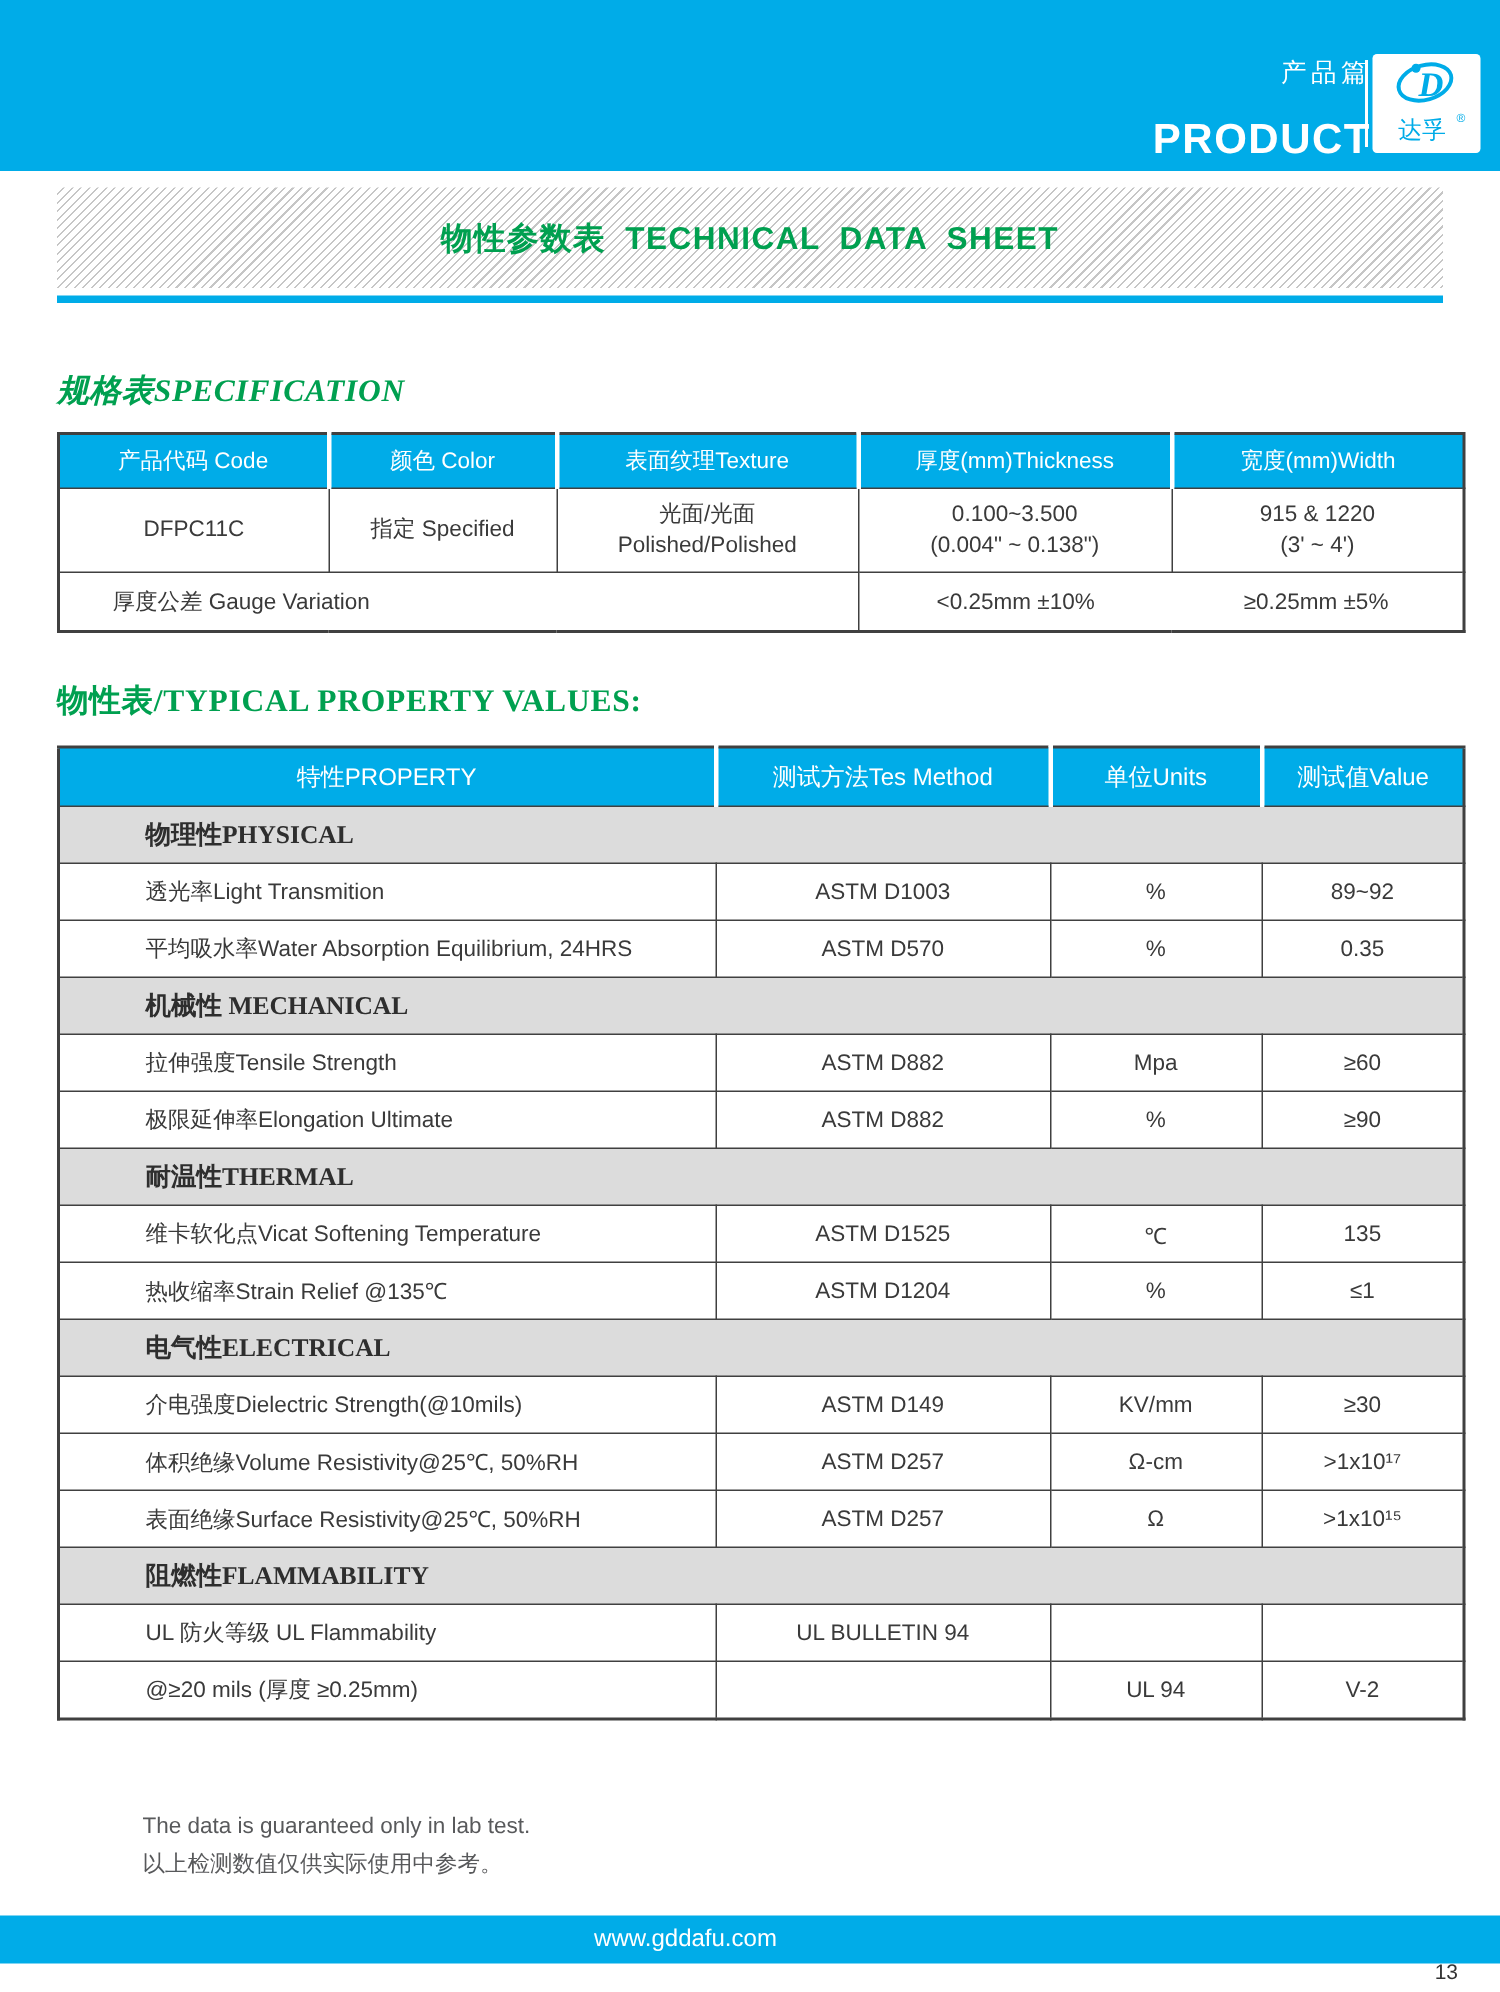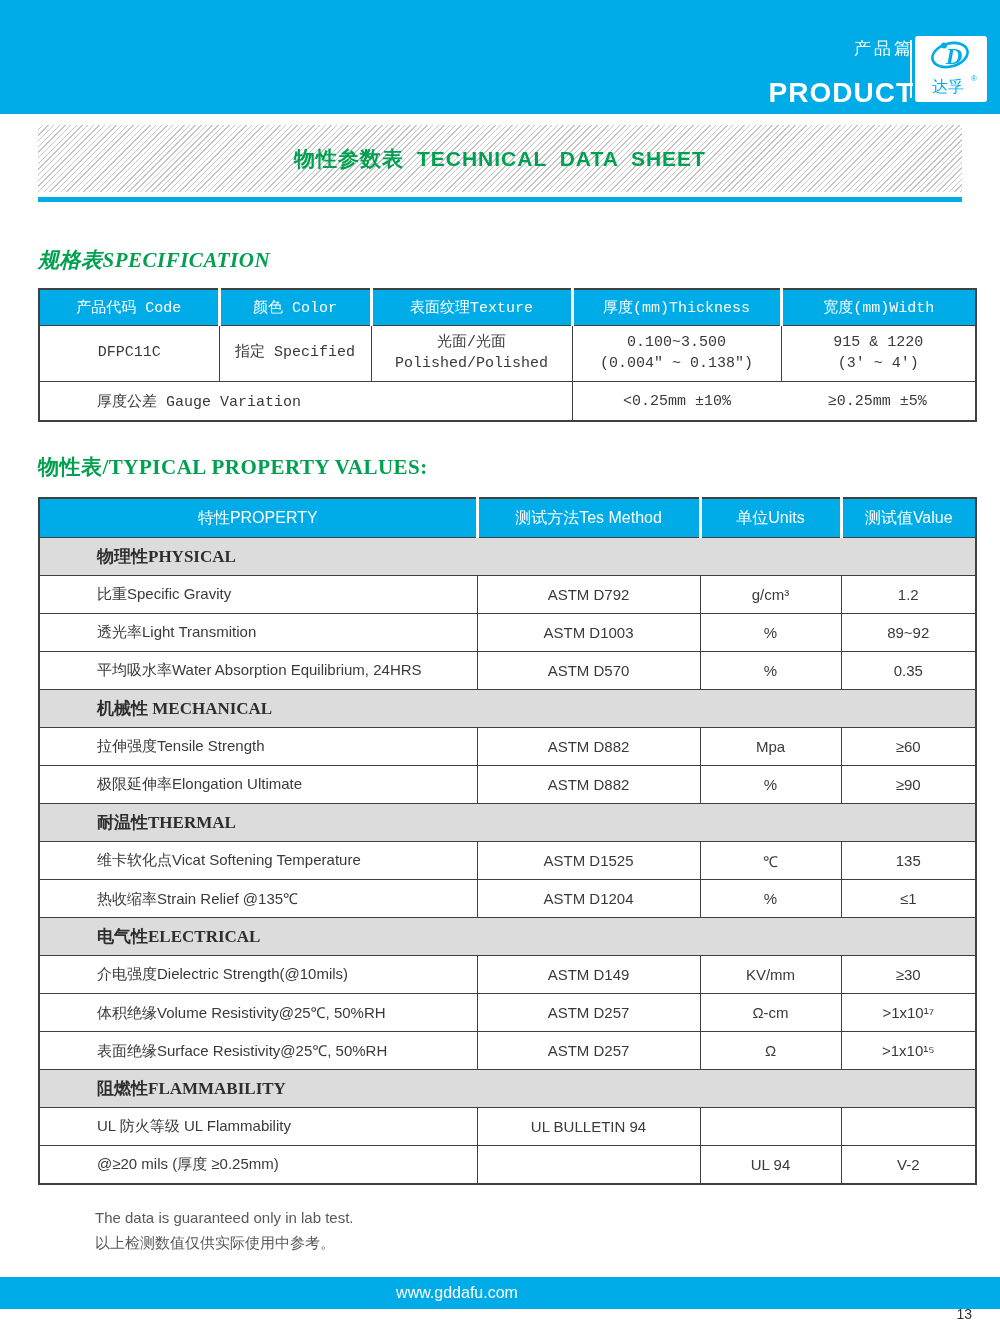--- a/index.html
+++ b/index.html
@@ -43,24 +43,24 @@
     text-align:center; vertical-align:middle;
   }
   th + th { border-left:3px solid #ffffff; }
   td {
     border:1px solid #404040; text-align:center; vertical-align:middle;
     font-size:15px; color:#3a3a3a;
   }
   .outer { border:2px solid #404040; }
 
   
-  .spec-table { position:absolute; left:38px; top:288px; width:937px;font-family:Liberation Mono, monospace; }
+  .spec-table { position:absolute; left:38px; top:288px; width:937px; }
   .spec-table th { height:33px; font-size:15px; }
   .spec-table td.row1 { height:53px; line-height:1.35; }
-  .gauge-label { text-align:left !important; padding-left:57px; height:36px; }
+  .gauge-label { text-align:left !important; padding-left:35px; height:36px; }
   .gauge-values-wrap { display:flex; width:100%; }
   .gauge-values-wrap span { display:block; text-align:center; }
   .gv1 { flex:209; } .gv2 { flex:195; }
 
   
   .prop-table { position:absolute; left:38px; top:497px; width:937px;padding-left:48px; }
   .prop-table th { height:36px; font-size:16px; }
   .prop-table td { height:35px; }
   .c-prop { text-align:left !important; padding-left:57px; }
   tr.section td {
@@ -165,26 +165,20 @@
       <th>测试方法Tes Method</th>
       <th>单位Units</th>
       <th>测试值Value</th>
     </tr>
   </thead>
   <tbody>
     <tr class="section">
       <td colspan="4">物理性PHYSICAL</td>
     </tr>
     <tr>
-      <td class="c-prop">比重Specific Gravity</td>
-      <td>ASTM D792</td>
-      <td>g/cm³</td>
-      <td>1.2</td>
-    </tr>
-    <tr>
       <td class="c-prop">透光率Light Transmition</td>
       <td>ASTM D1003</td>
       <td>%</td>
       <td>89~92</td>
     </tr>
     <tr>
       <td class="c-prop">平均吸水率Water Absorption Equilibrium, 24HRS</td>
       <td>ASTM D570</td>
       <td>%</td>
       <td>0.35</td>

